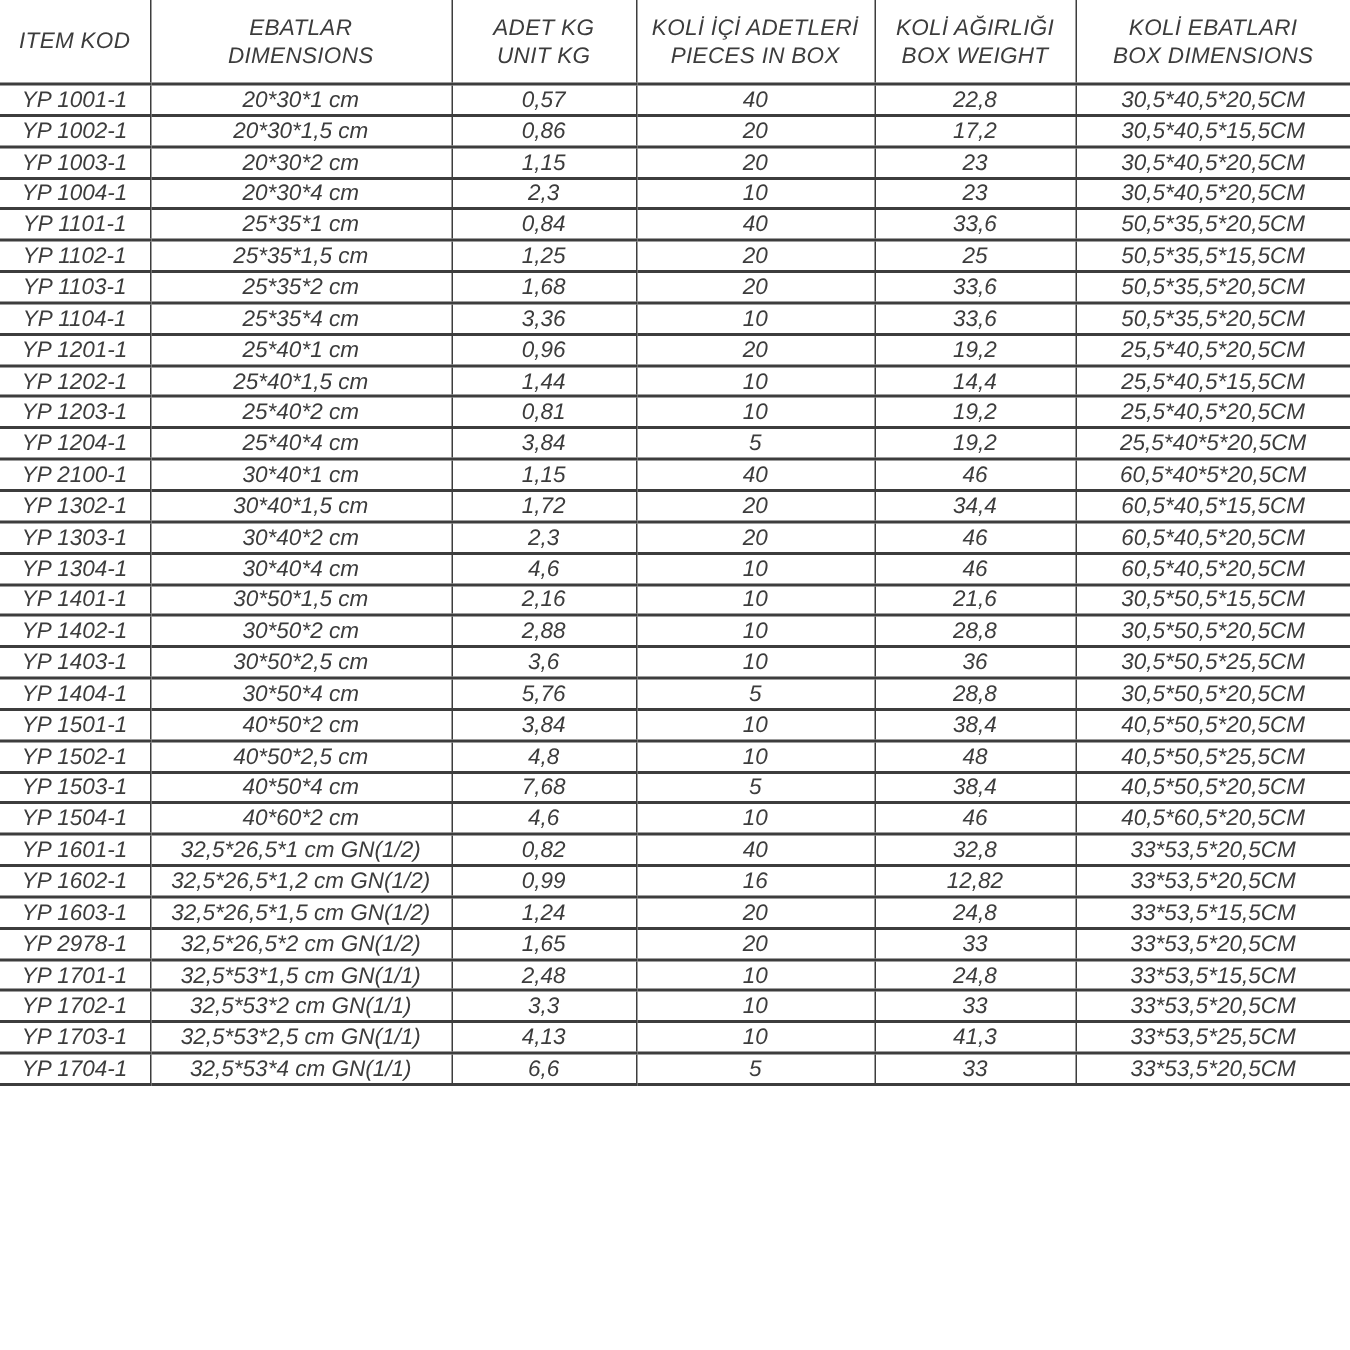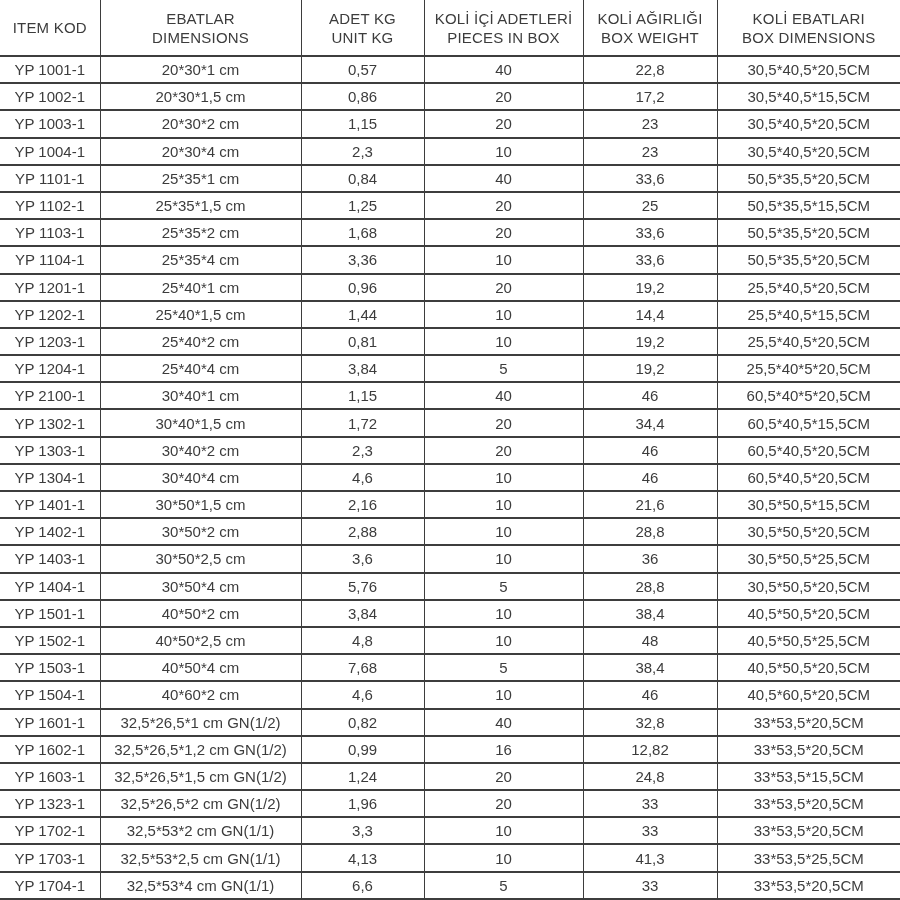--- a/index.html
+++ b/index.html
@@ -5,25 +5,26 @@
   html, body {
     margin: 0;
     padding: 0;
     width: 900px;
     height: 900px;
     overflow: hidden;
     background: #ffffff;
   }
   table.spec {
     width: 900px;
-    height: 900px;
+    height: 724px;
     border-collapse: collapse;
     table-layout: fixed;
     font-family: "Liberation Sans", sans-serif;
     color: #3c3c3c;
+    font-style: italic;
   }
   th, td {
     border: solid #3d3d3d;
     border-width: 2px 1.4px;
     text-align: center;
     vertical-align: middle;
     padding: 0 3px;
     overflow: hidden;
     white-space: nowrap;
   }
@@ -295,26 +296,34 @@
       </tr>
       <tr>
         <td>YP 1603-1</td>
         <td>32,5*26,5*1,5 cm GN(1/2)</td>
         <td>1,24</td>
         <td>20</td>
         <td>24,8</td>
         <td>33*53,5*15,5CM</td>
       </tr>
       <tr>
-        <td>YP 1323-1</td>
+        <td>YP 2978-1</td>
         <td>32,5*26,5*2 cm GN(1/2)</td>
-        <td>1,96</td>
+        <td>1,65</td>
         <td>20</td>
         <td>33</td>
         <td>33*53,5*20,5CM</td>
+      </tr>
+      <tr>
+        <td>YP 1701-1</td>
+        <td>32,5*53*1,5 cm GN(1/1)</td>
+        <td>2,48</td>
+        <td>10</td>
+        <td>24,8</td>
+        <td>33*53,5*15,5CM</td>
       </tr>
       <tr>
         <td>YP 1702-1</td>
         <td>32,5*53*2 cm GN(1/1)</td>
         <td>3,3</td>
         <td>10</td>
         <td>33</td>
         <td>33*53,5*20,5CM</td>
       </tr>
       <tr>

